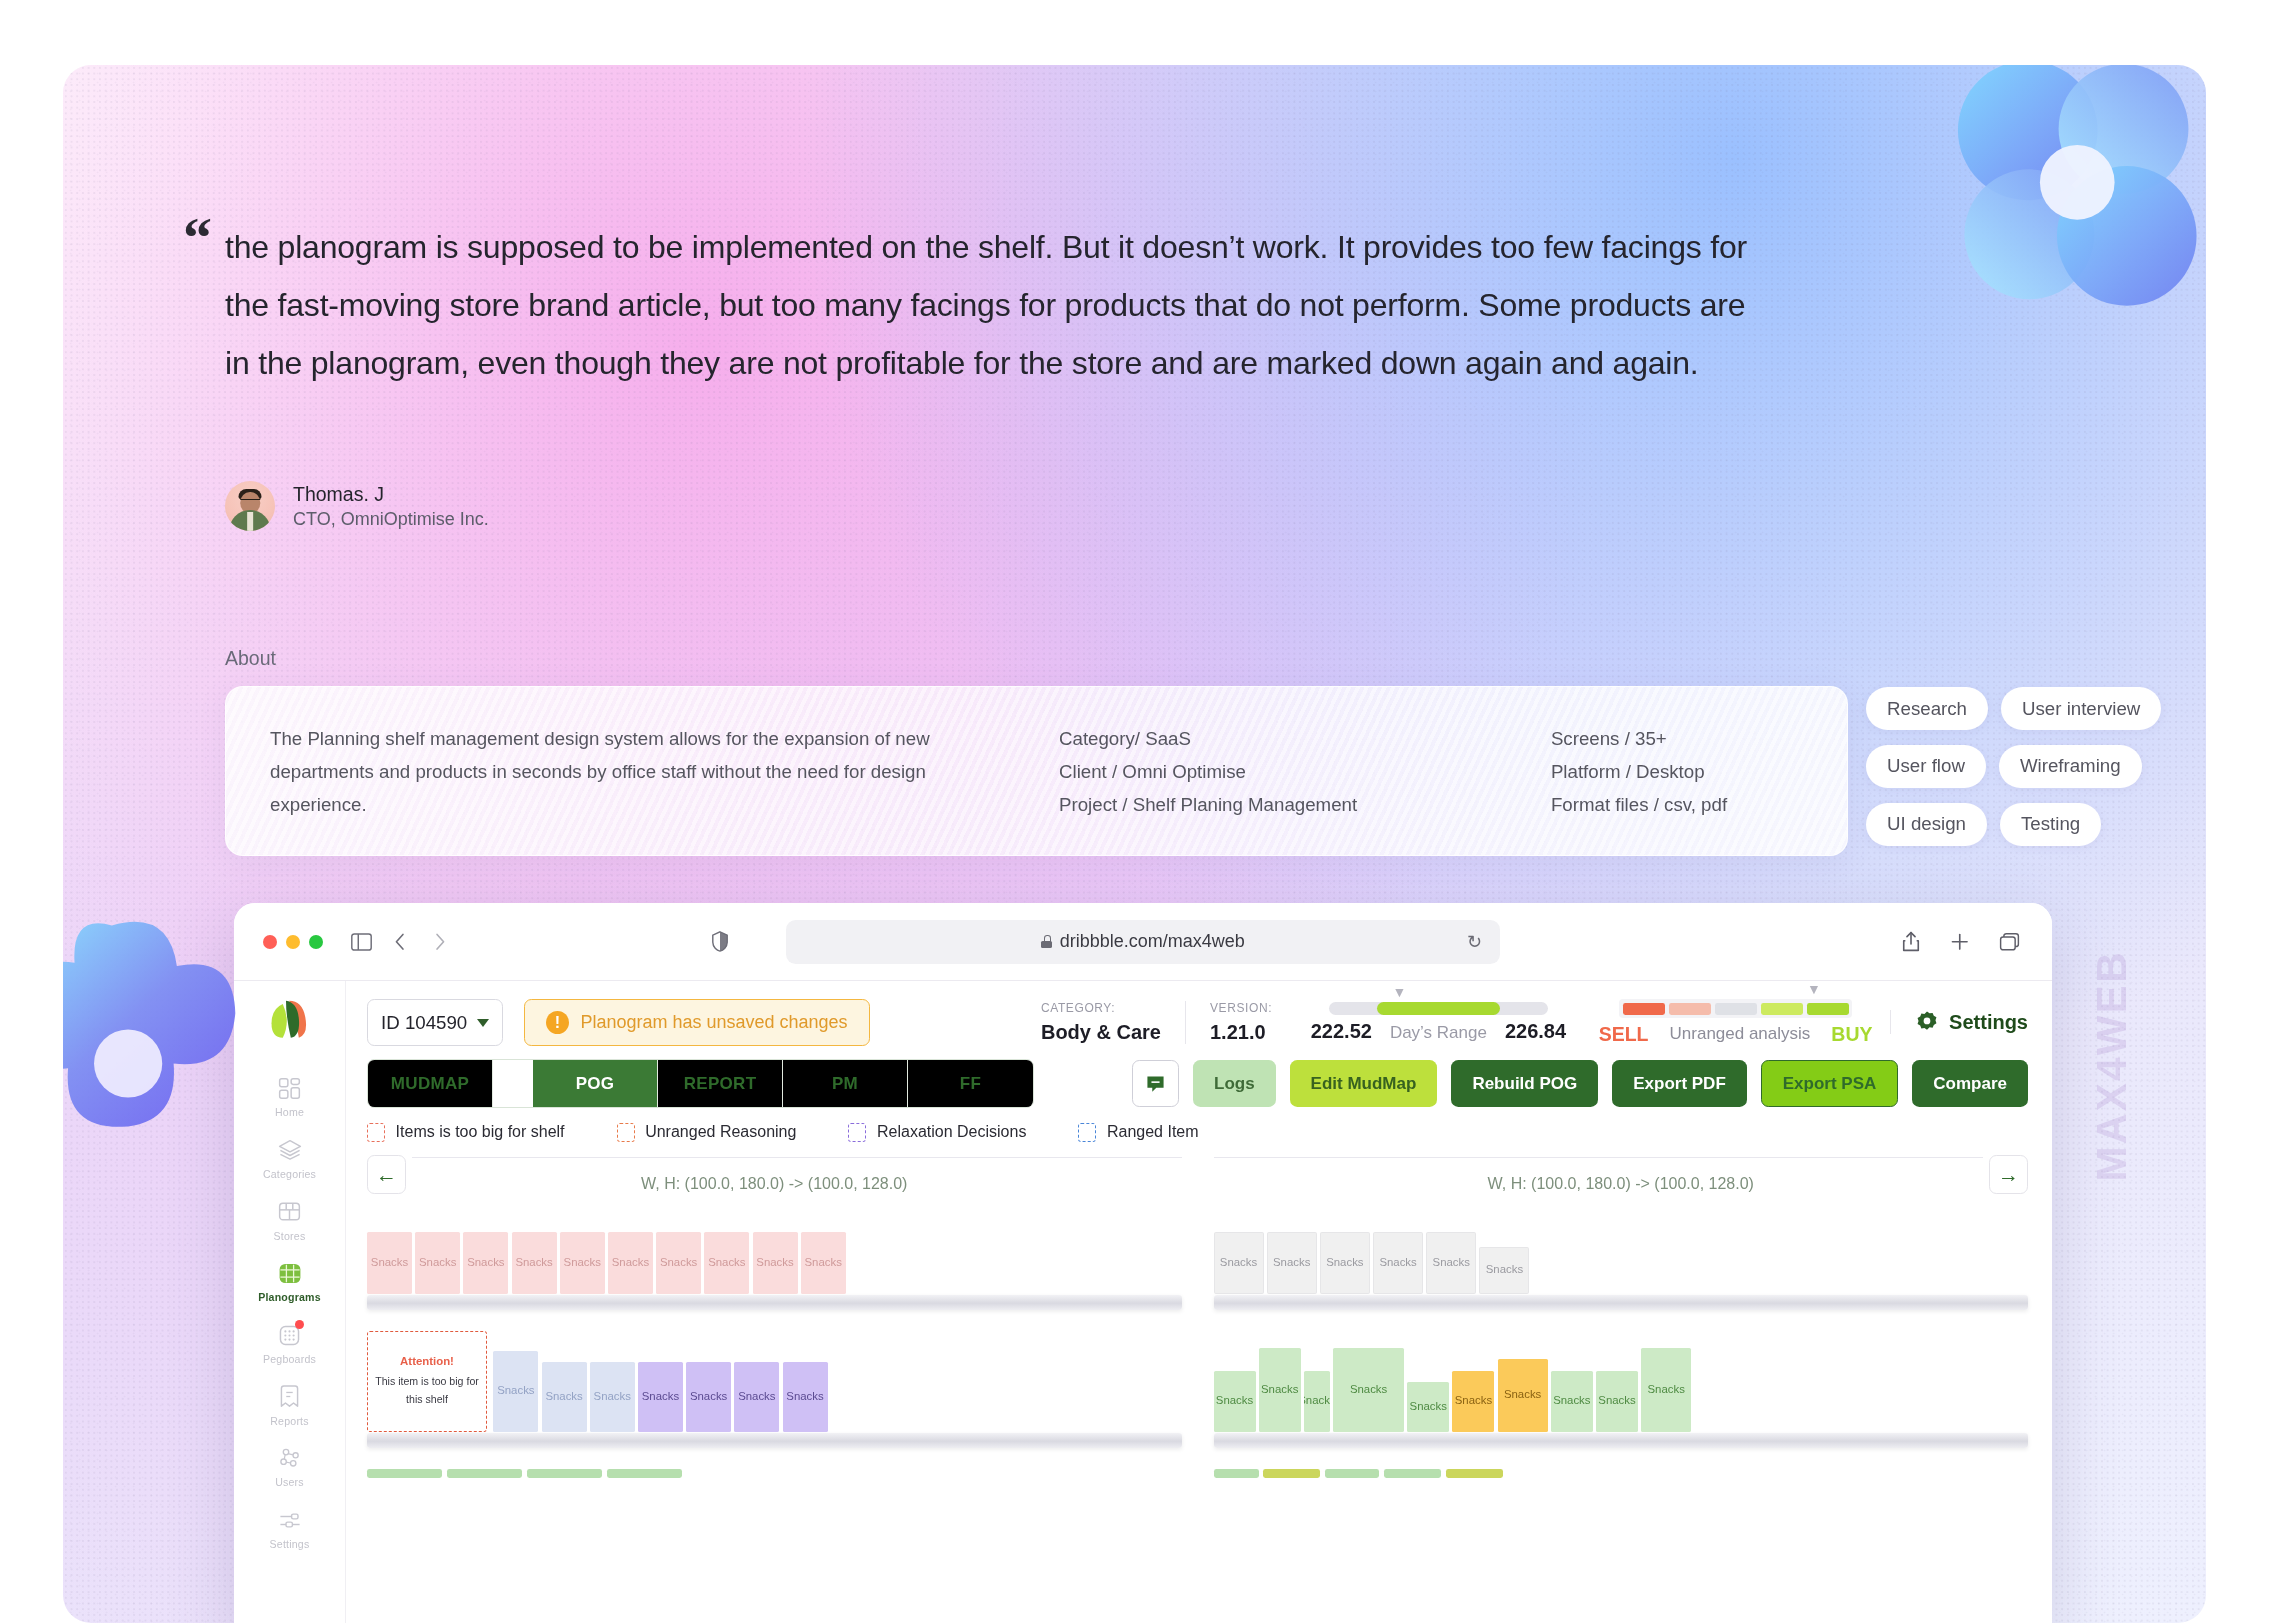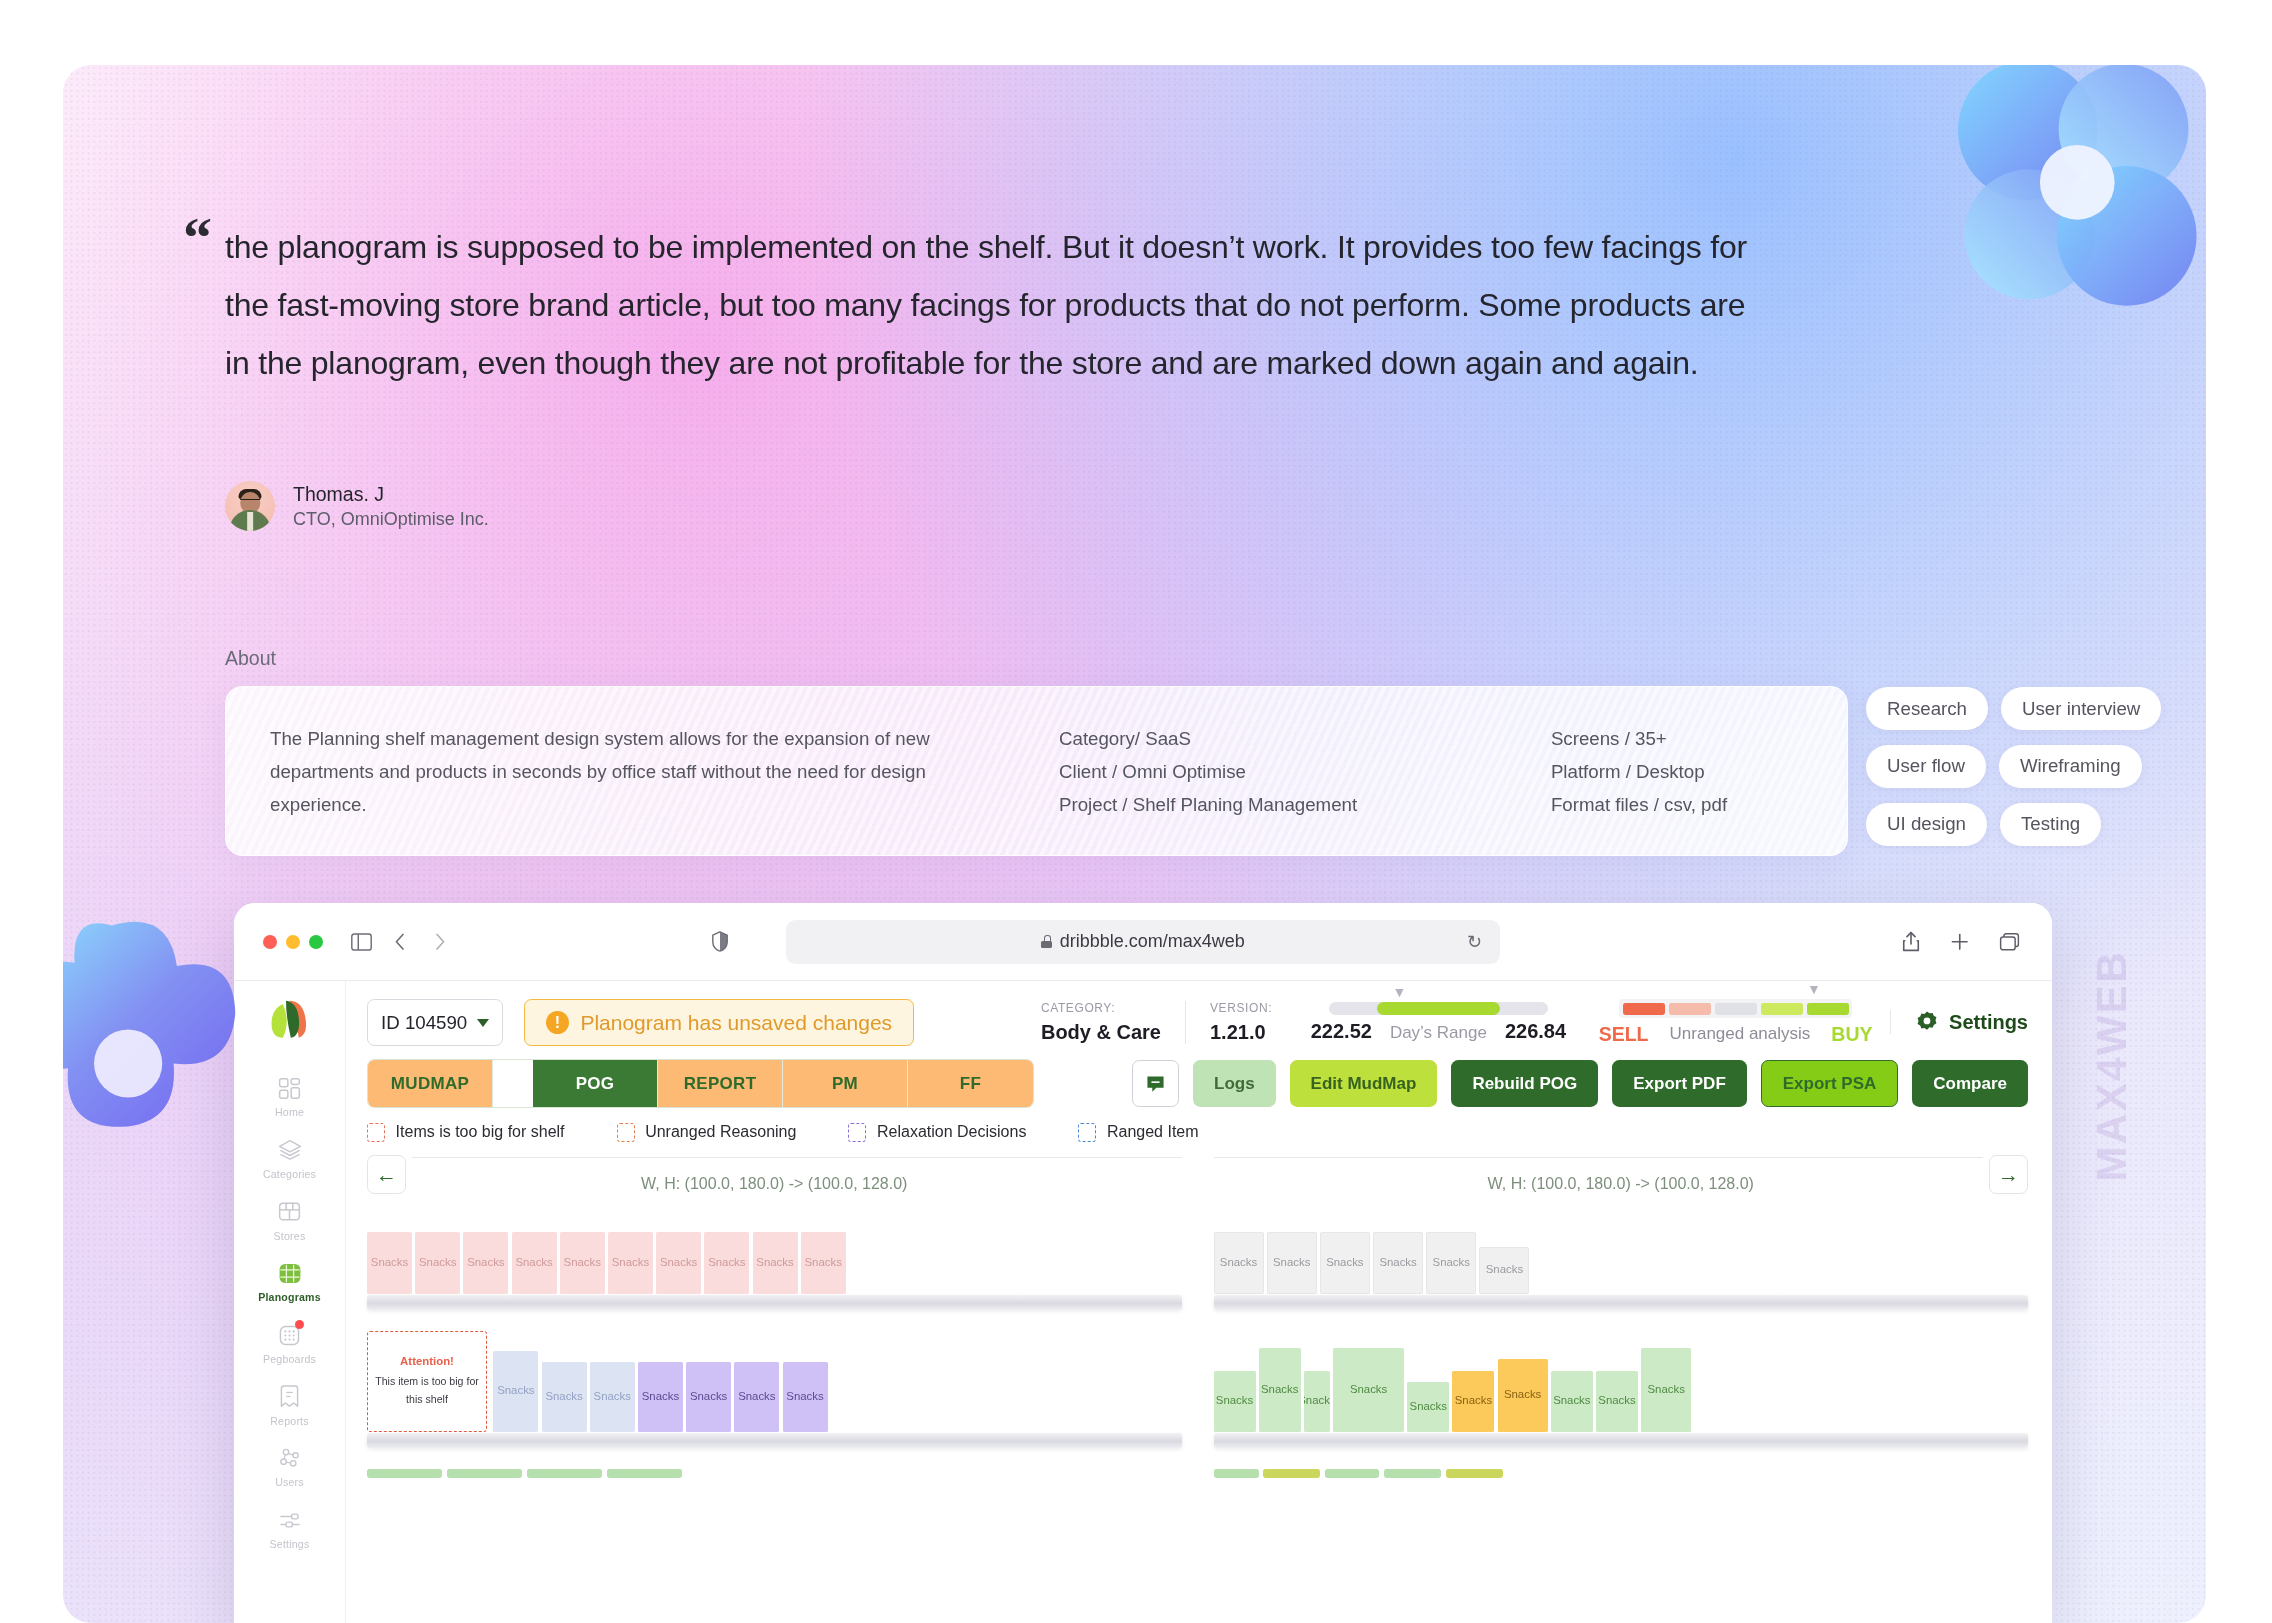--- a/index.html
+++ b/index.html
@@ -148,21 +148,21 @@
     width:136px; height:47px; border:0.8px solid #d9d9e0; border-radius:7.3px;
     display:flex; align-items:center; justify-content:space-between; padding:0 13px;
     font-size:18.7px; color:#24242c; cursor:pointer; flex:none;
   }
   .caret { width:0;height:0;border-left:6.5px solid transparent;border-right:6.5px solid transparent;border-top:8px solid #2f5d2a; }
   .warnbox {
     margin-left:21px; height:47px; border:1.2px solid #f4b740; background:#fdf5e0;
     border-radius:7.3px; display:flex; align-items:center; gap:11.4px; padding:0 21px; flex:none;
   }
   .warn-ico { width:23px; height:23px; border-radius:50%; background:#f5a623; color:#fff; font-size:16px; font-weight:700; display:flex; align-items:center; justify-content:center; }
-  .warn-text { font-size:21px; color:#e09a2b; }
+  .warn-text { font-size:18px; color:#e09a2b; }
 
   .meta { margin-left:auto; display:flex; align-items:center; gap:0; }
   .meta-col { padding:0 24px; }
   .meta-col + .meta-col { border-left:0.8px solid #e7e6ec; }
   .meta-k { font-size:12px; color:#9a9aa6; letter-spacing:0.6px; }
   .meta-v { font-size:20px; color:#1d1d26; font-weight:700; margin-top:5.7px; }
 
   .range-wrap { padding:0 14.6px; display:flex; flex-direction:column; align-items:center; gap:4.9px; }
   .range-bar { width:219px; height:13px; background:#e4e4ea; border-radius:7.3px; position:relative; }
   .range-fill { position:absolute; left:22%; width:56%; top:0; height:13px; background:#a7d930; border-radius:7.3px; }
@@ -180,21 +180,21 @@
   .ta-lbl { font-size:17px; color:#8d8d99; }
   .ta-buy { font-size:19.5px; font-weight:700; color:#a7d930; }
 
   .settings-btn { display:flex; align-items:center; gap:9.7px; padding-left:24px; border-left:0.8px solid #e7e6ec; margin-left:6.5px; cursor:pointer; }
   .settings-lbl { font-size:20px; color:#1f4b1b; font-weight:600; }
 
   
   .tabs-row { display:flex; align-items:center; padding:13px 24px 11.4px 21px; gap:0; }
   .tabs { display:flex; border:0.8px solid #d9e4d7; border-radius:7.3px; overflow:hidden; flex:none; }
   .tab { width:125px; height:47px; display:flex; align-items:center; justify-content:center;
-         font-size:17px; font-weight:700; color:#2f6b2b; background:#fdba74; cursor:pointer; border-right:0.8px solid #e2eae0; letter-spacing:0.3px; }
+         font-size:17px; font-weight:700; color:#2f6b2b; background:#000000; cursor:pointer; border-right:0.8px solid #e2eae0; letter-spacing:0.3px; }
   .tab:last-child{border-right:none;}
   .tab.active { background:#3b7a35; color:#fff;margin-left:40px; }
 
   .actions { margin-left:auto; display:flex; align-items:center; gap:14px; }
   .btn { height:47px; border-radius:7.3px; display:flex; align-items:center; justify-content:center;
          font-size:17px; font-weight:600; padding:0 21px; cursor:pointer; white-space:nowrap; }
   .btn.icon-only { width:47px; padding:0; border:0.8px solid #cfcfd8; background:#fff; }
   .btn.pale { background:#bfe3b4; color:#3f6b38; }
   .btn.lime { background:#bde03c; color:#37621f; }
   .btn.dark { background:#2f6b2b; color:#fff; }

